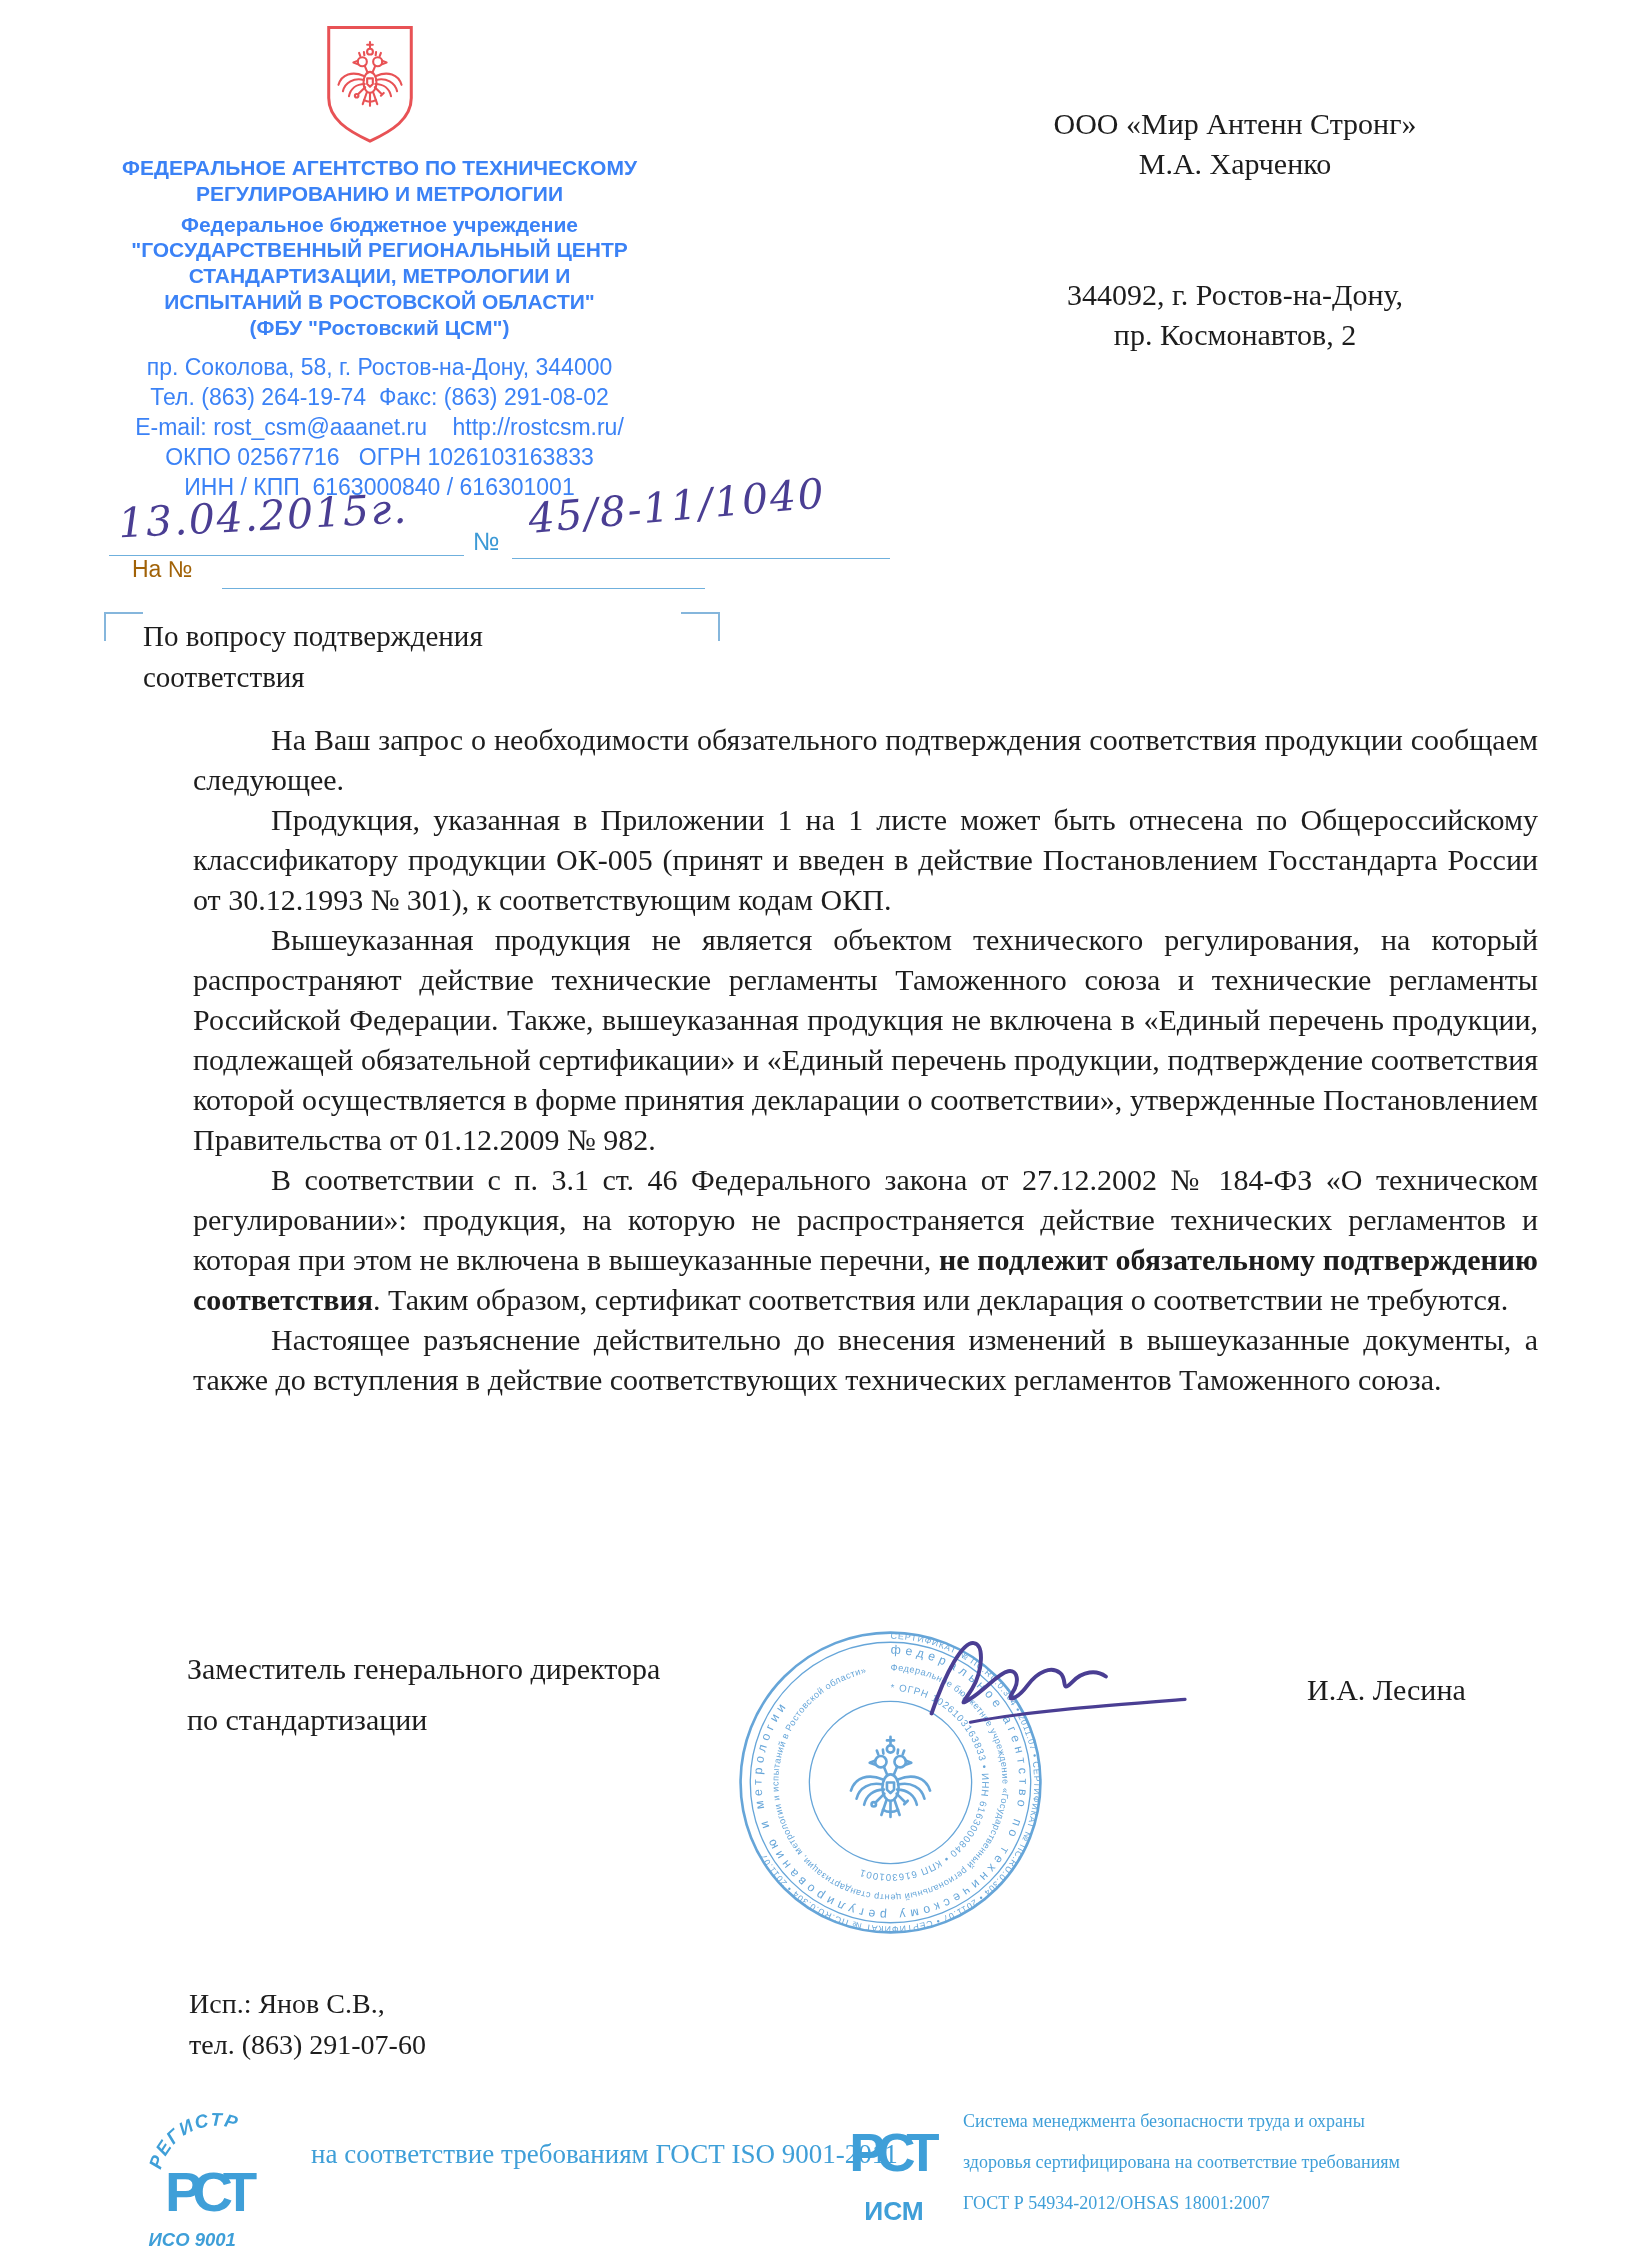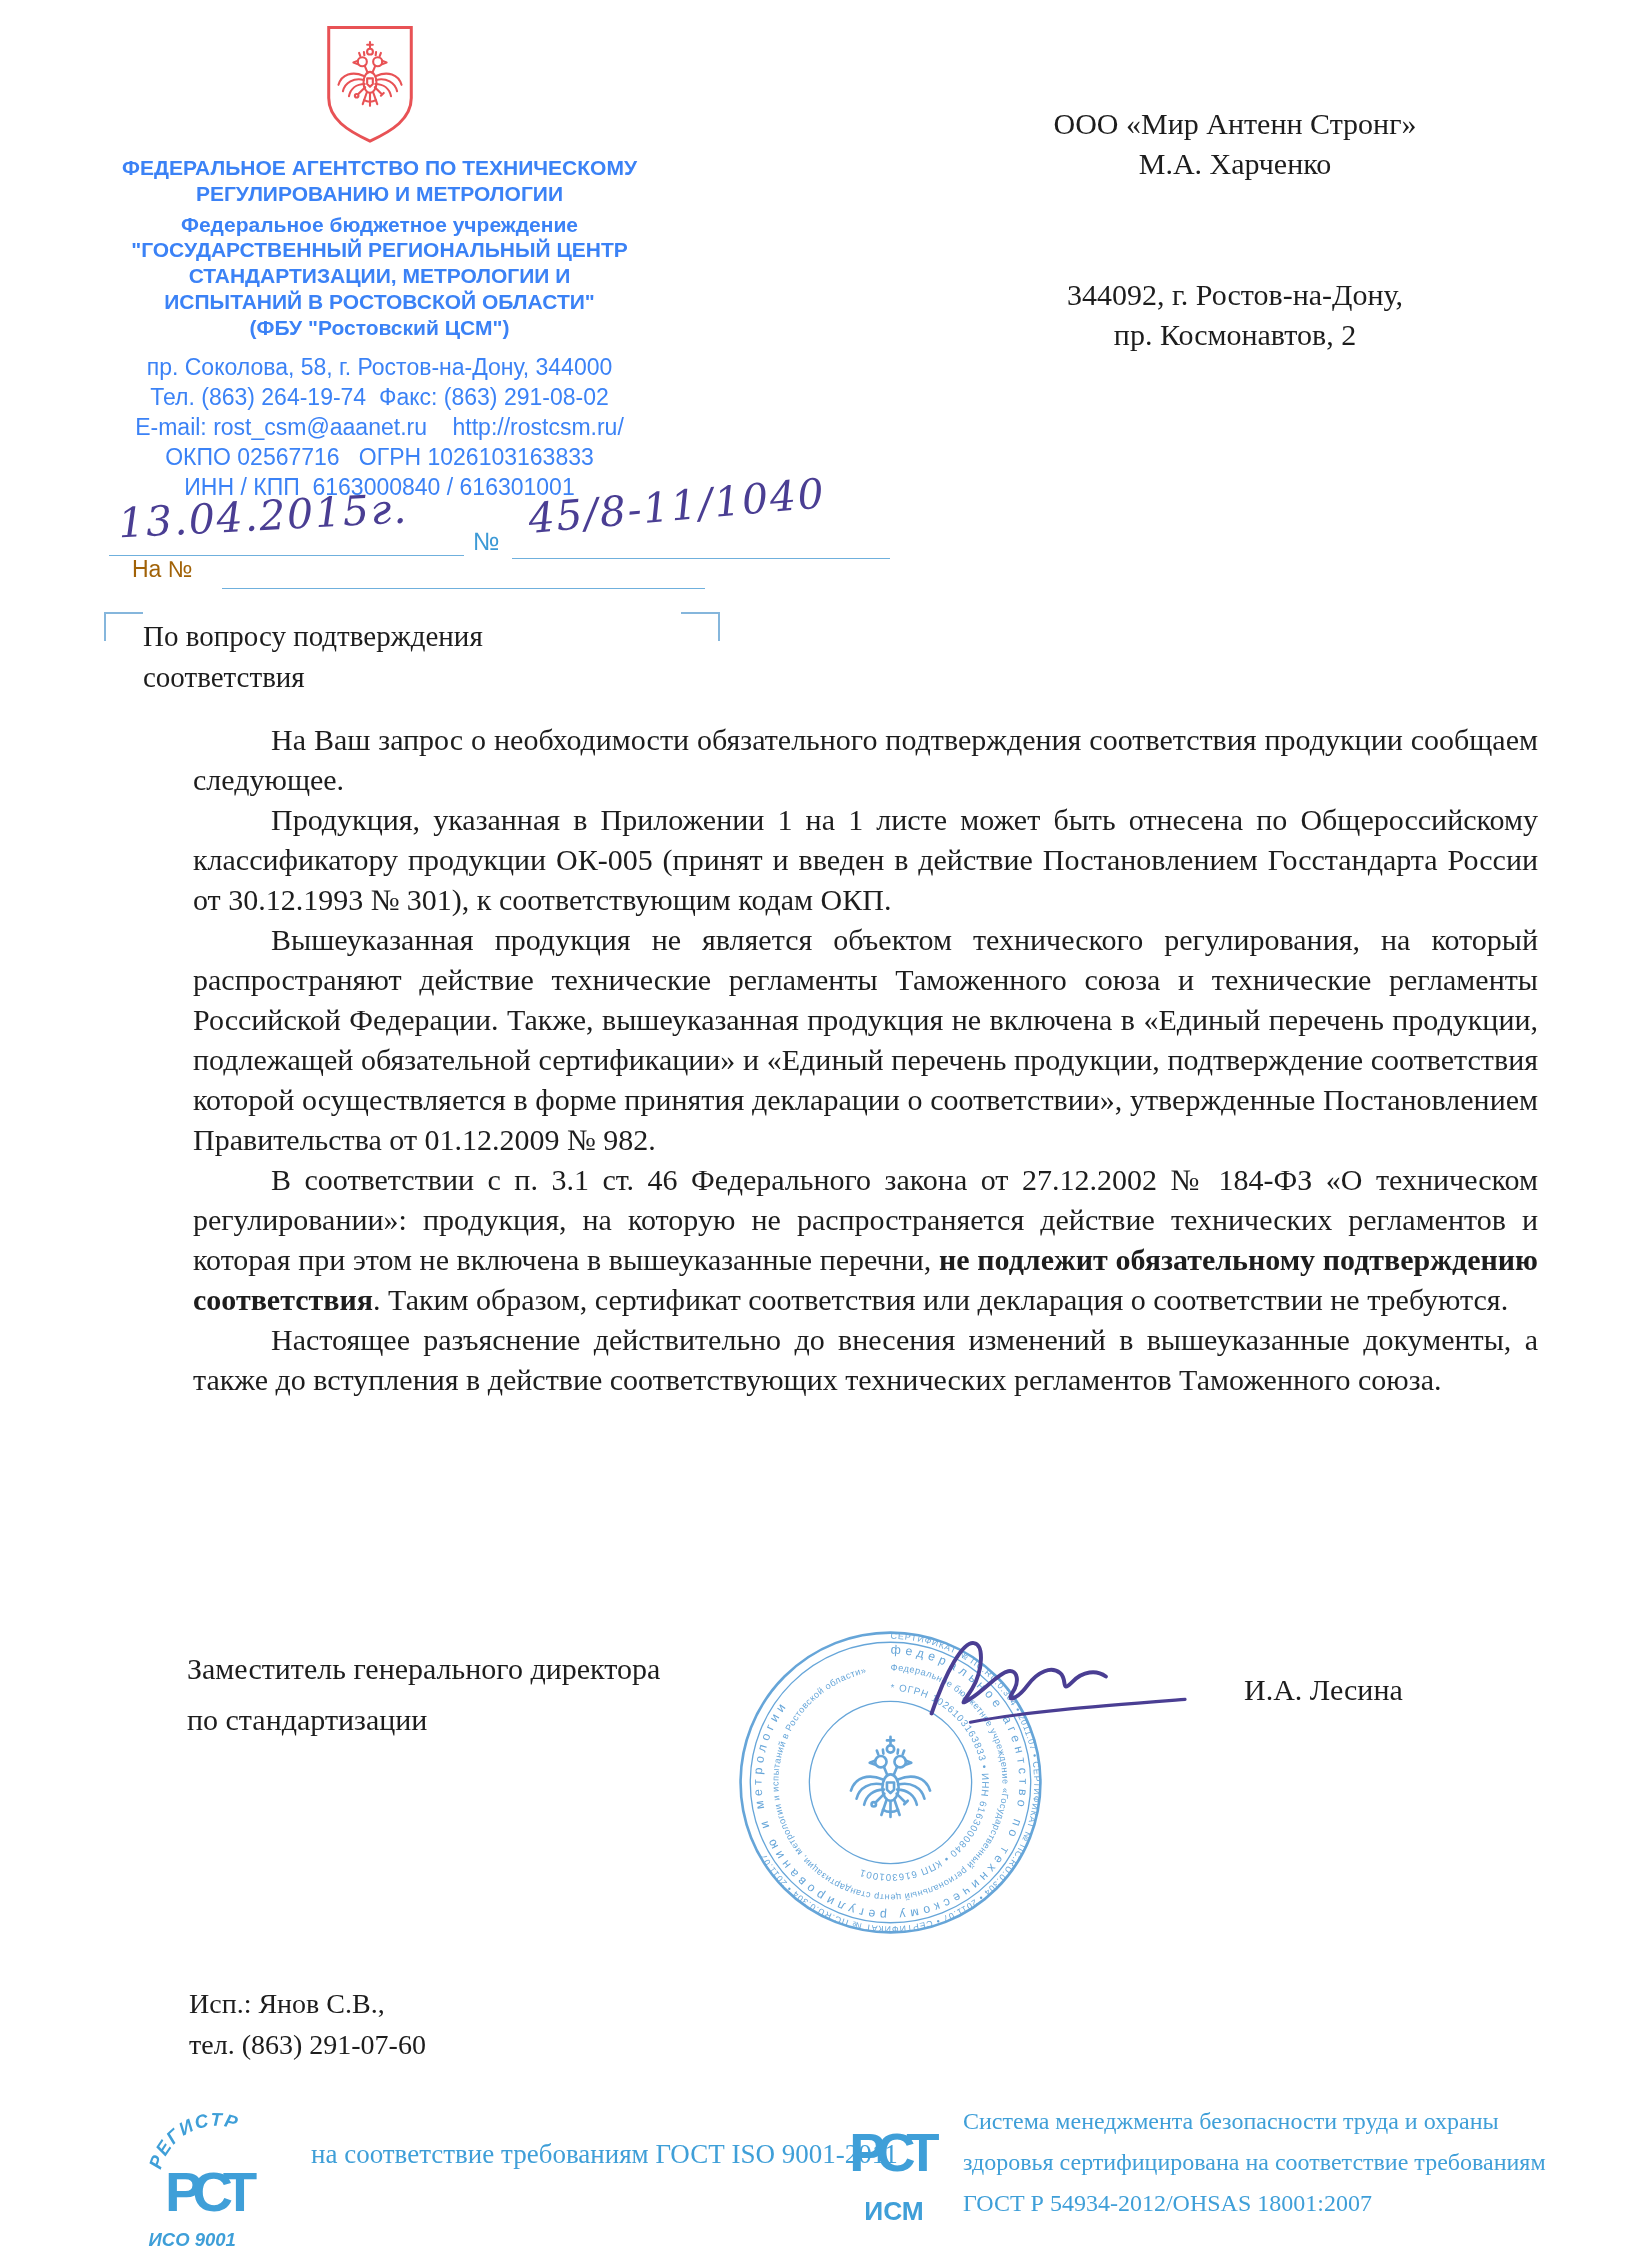--- a/index.html
+++ b/index.html
@@ -43,30 +43,30 @@
   .corner-r{left:681px;top:612px;border-top:2.6px solid #85b6dc;border-right:2.6px solid #85b6dc;}
 
   
   .body-text{left:193px;top:720px;width:1345px;font-size:30px;line-height:40px;
              text-align:justify;}
   .body-text p{margin:0;text-indent:78px;}
   .b{font-weight:bold;}
 
   
   .sig-title{left:187px;top:1643px;font-size:30px;line-height:51px;}
-  .sig-name{left:1244px;top:1673px;font-size:30px;}
+  .sig-name{left:1307px;top:1673px;font-size:30px;}
 
   .stamp-wrap{left:730px;top:1622px;width:321px;height:321px;opacity:.93;}
   .scrawl{left:919px;top:1629px;}
 
   
   .exec{left:189px;top:1983px;font-size:28px;line-height:41px;}
   .cert-text{color:#3f9fd8;font-family:"Liberation Serif",serif;}
   .cert-left{left:311px;top:2131px;font-size:27px;line-height:47px;}
-  .cert-right{left:963px;top:2101px;font-size:24px;line-height:41px;}
+  .cert-right{left:963px;top:2101px;font-size:18px;line-height:41px;}
   .badge-left{left:129px;top:2112px;}
   .badge-right{left:836px;top:2109px;}
   .svg-defs{position:absolute;width:0;height:0;overflow:hidden;}
 </style>
 </head>
 <body>
 
 <svg class="svg-defs" aria-hidden="true">
   <defs>
     <g id="dh-eagle" fill="none" stroke="currentColor" stroke-width="2.6" stroke-linecap="round" stroke-linejoin="round">

